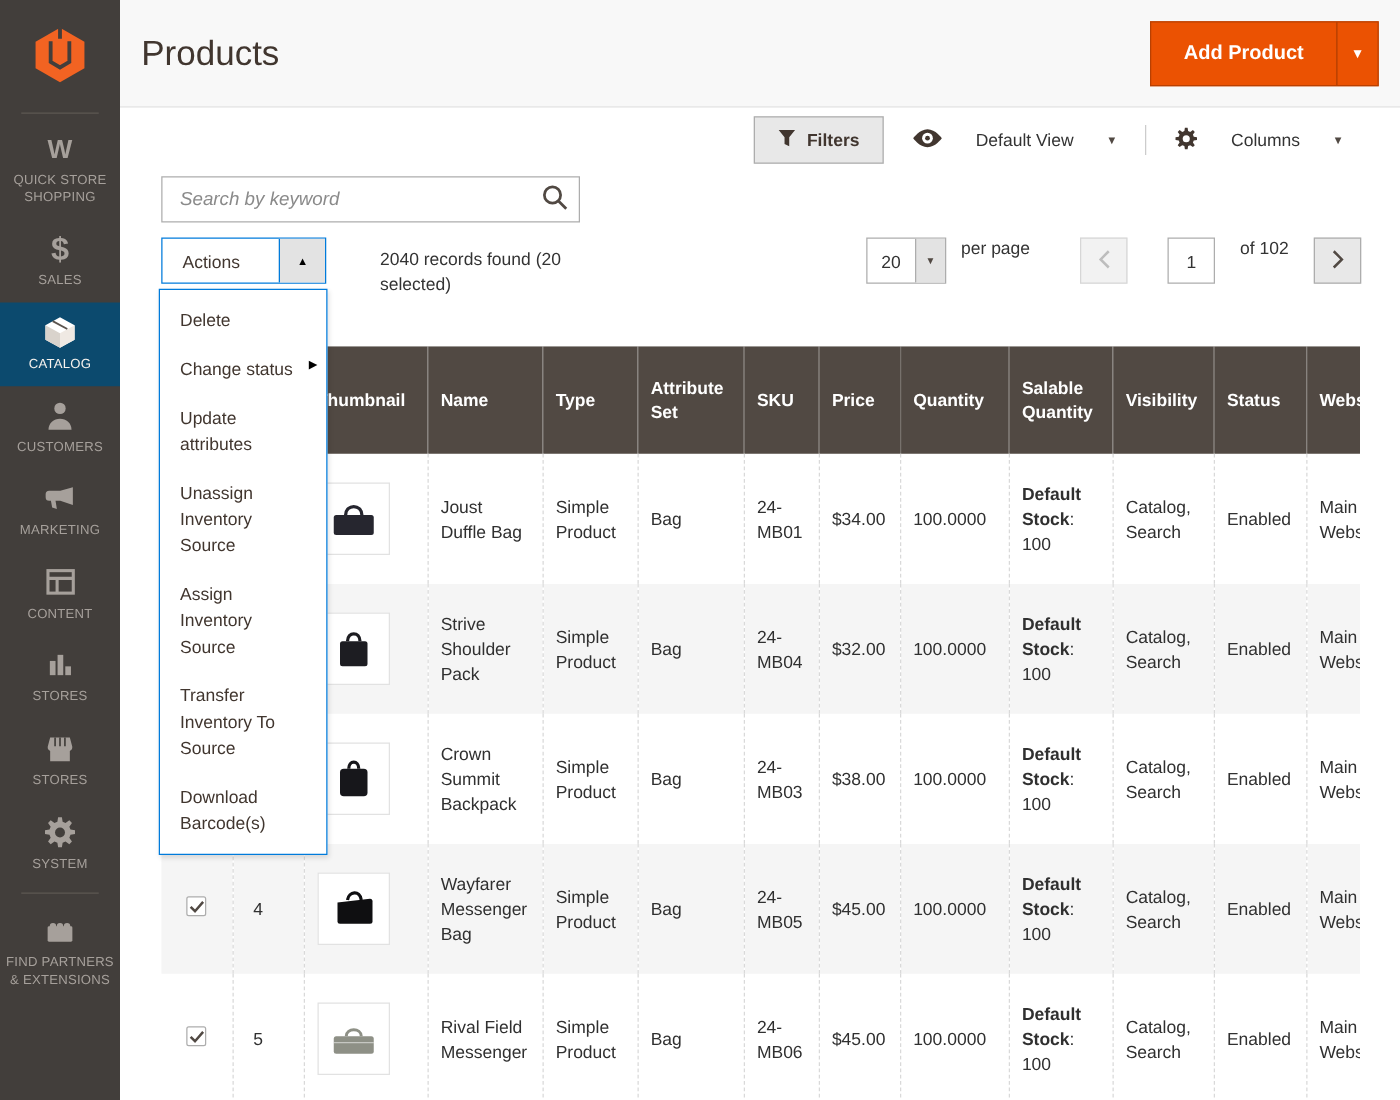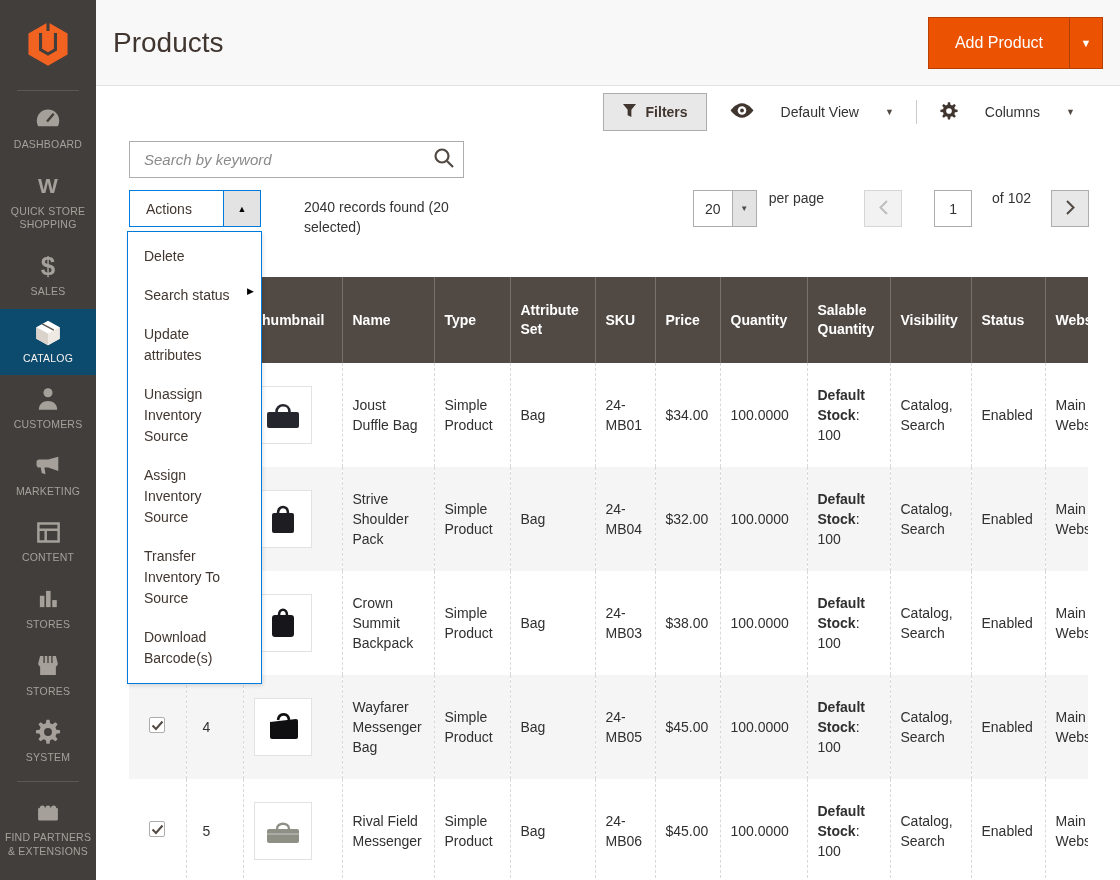--- a/index.html
+++ b/index.html
@@ -20,21 +20,21 @@
   .nav-item.selected { background:#0c4a6e; }
   .nav-item.selected .ni-label { color:#f7f3ef; }
   .glyph-icon { font-weight:bold; font-size:21px; color:#a6a09b; line-height:1; }
 
   
   .main { position:absolute; left:96px; top:0; width:1024px; height:880px; }
   .page-header { height:86px; background:#f8f8f8; border-bottom:1px solid #e3e3e3;
     display:flex; align-items:center; justify-content:space-between; padding:0 17px; }
   .page-title { font-size:28px; font-weight:400; color:#41362f; }
   .add-split { display:flex; background:#eb5202; border:1px solid #b84002; cursor:pointer; height:52px; }
-  .add-label { color:#fff; font-size:16px; font-weight:normal; display:flex; align-items:center; padding:0 26px;text-align:right; }
+  .add-label { color:#fff; font-size:16px; font-weight:bold; display:flex; align-items:center; padding:0 26px;text-align:right; }
   .add-caret { width:33px; display:flex; align-items:center; justify-content:center;
     border-left:1px solid rgba(0,0,0,.25); color:#fff; font-size:11px; }
 
   
   .content { position:relative; padding:6px 31px 0 33px; }
   .controls-row { height:40px; margin:0 14px 9px 0; display:flex; align-items:center; justify-content:flex-end; gap:22px; }
   .btn-filters { display:flex; align-items:center; gap:9px; background:#e8e8e8; border:1px solid #adadad;
     padding:9px 18px; font-size:14px; font-weight:bold; color:#41362f; cursor:pointer; font-family:inherit; }
   .ctrl { display:flex; align-items:center; gap:26px; font-size:14px; color:#333; cursor:pointer; }
   .ctrl .caret { font-size:9px; color:#514943; }
@@ -102,29 +102,20 @@
     <div class="logo">
       <svg width="46" height="46" viewBox="0 0 24 24">
         <path fill="#f26322" d="M12 .6 22.2 6.5v11L12 23.4 1.8 17.5v-11z"></path>
         <path d="M8.1 6.3v8.6L12 17.2l3.9-2.3V6.3" fill="none" stroke="#423e3b" stroke-width="1.6"></path>
         <path d="M12 .6v4.6" stroke="#423e3b" stroke-width="1.6"></path>
       </svg>
     </div>
     <div class="nav-divider"></div>
     <nav class="nav">
 
-      <a class="nav-item">
-        <span class="ni-icon">
-          <svg width="30" height="26" viewBox="0 0 24 22">
-              <path d="M12 3a9.5 9.5 0 0 0-9.5 9.5c0 1.7.5 3.3 1.2 4.7h16.6a9.6 9.6 0 0 0 1.2-4.7A9.5 9.5 0 0 0 12 3z" fill="#a6a09b"></path>
-              <path d="M11.2 13.2l5.6-6.6" stroke="#423e3b" stroke-width="2"></path>
-            </svg>
-        </span>
-        <span class="ni-label">DASHBOARD</span>
-      </a>
 
       <a class="nav-item">
         <span class="ni-icon">
           <span class="glyph-icon">W</span>
         </span>
         <span class="ni-label">QUICK STORE SHOPPING</span>
       </a>
 
       <a class="nav-item">
         <span class="ni-icon">
@@ -480,21 +471,21 @@
 
           </tbody>
         </table>
       </div>
 
       <div class="actions-menu">
         <div class="menu-item">
           <span>Delete</span>
         </div>
         <div class="menu-item">
-          <span>Search status</span>
+          <span>Change status</span>
           <span class="sub-arrow">▶</span>
         </div>
         <div class="menu-item">
           <span>Update attributes</span>
         </div>
         <div class="menu-item">
           <span>Unassign Inventory Source</span>
         </div>
         <div class="menu-item">
           <span>Assign Inventory Source</span>

